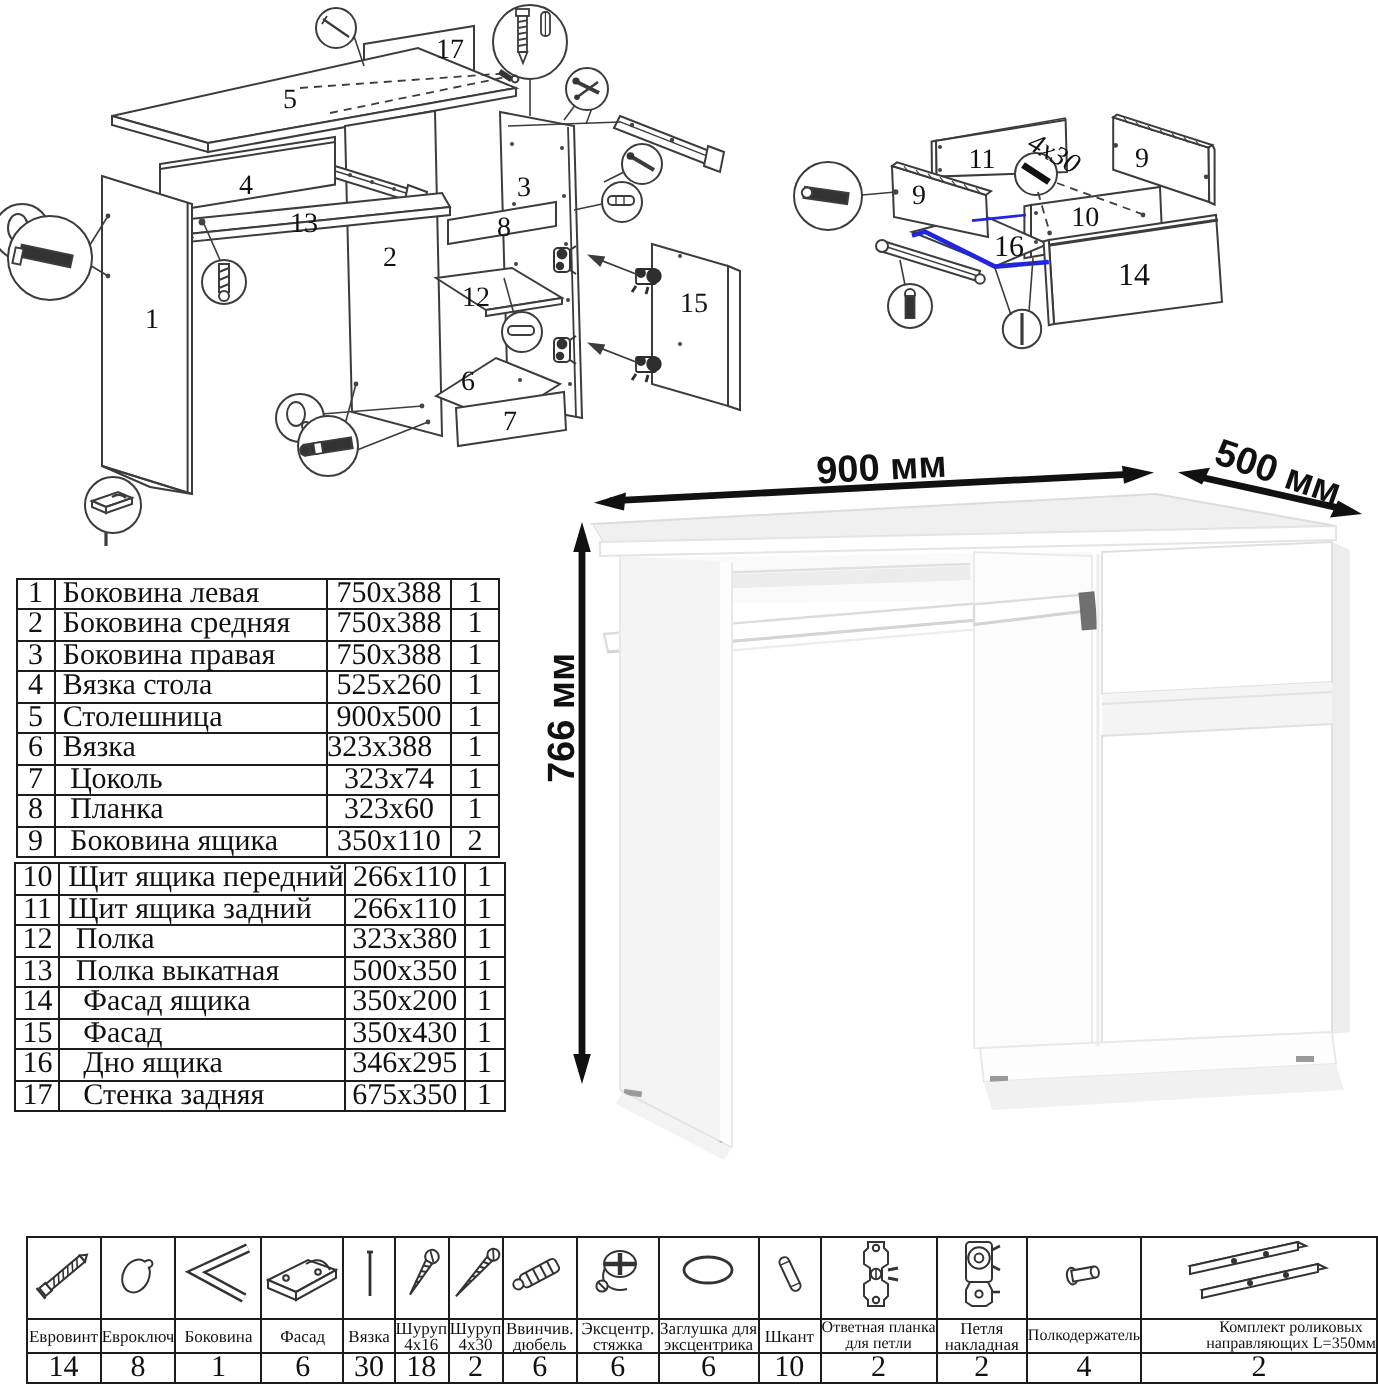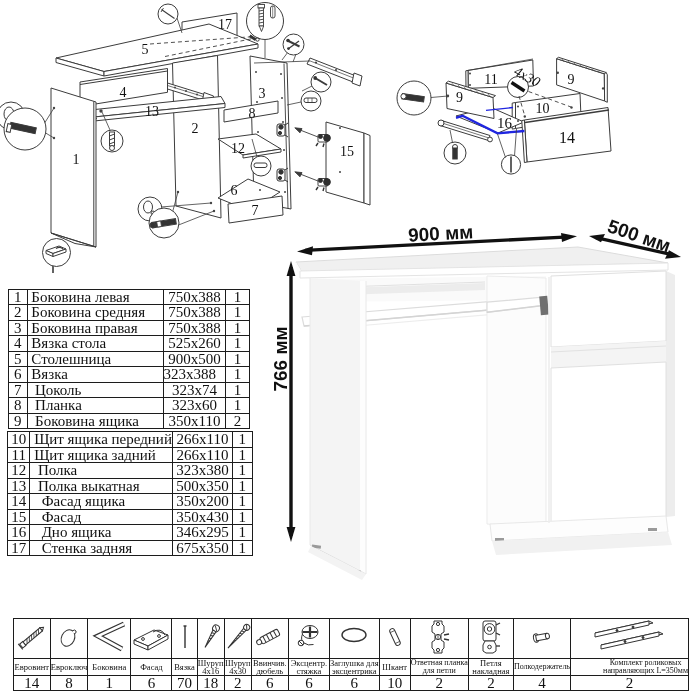--- a/index.html
+++ b/index.html
@@ -685,21 +685,21 @@
           <td style="font-size:8px;white-space:nowrap;">Ответная планка<br>для петли</td>
     <td>Петля<br>накладная</td>
           <td style="font-size:8px">Полкодержатель</td>
           <td style="font-size:8px;white-space:nowrap;padding-left:32px;">Комплект роликовых<br>направляющих L=350мм</td>
   </tr>
   <tr style="height:15px;font-size:15px;text-align:center;line-height:14px;">
     <td>14</td>
           <td>8</td>
           <td>1</td>
           <td>6</td>
-          <td>70</td>
+          <td>30</td>
           <td>18</td>
           <td>2</td>
           <td>6</td>
           <td>6</td>
     <td>6</td>
           <td>10</td>
           <td>2</td>
           <td>2</td>
           <td>4</td>
           <td>2</td>

